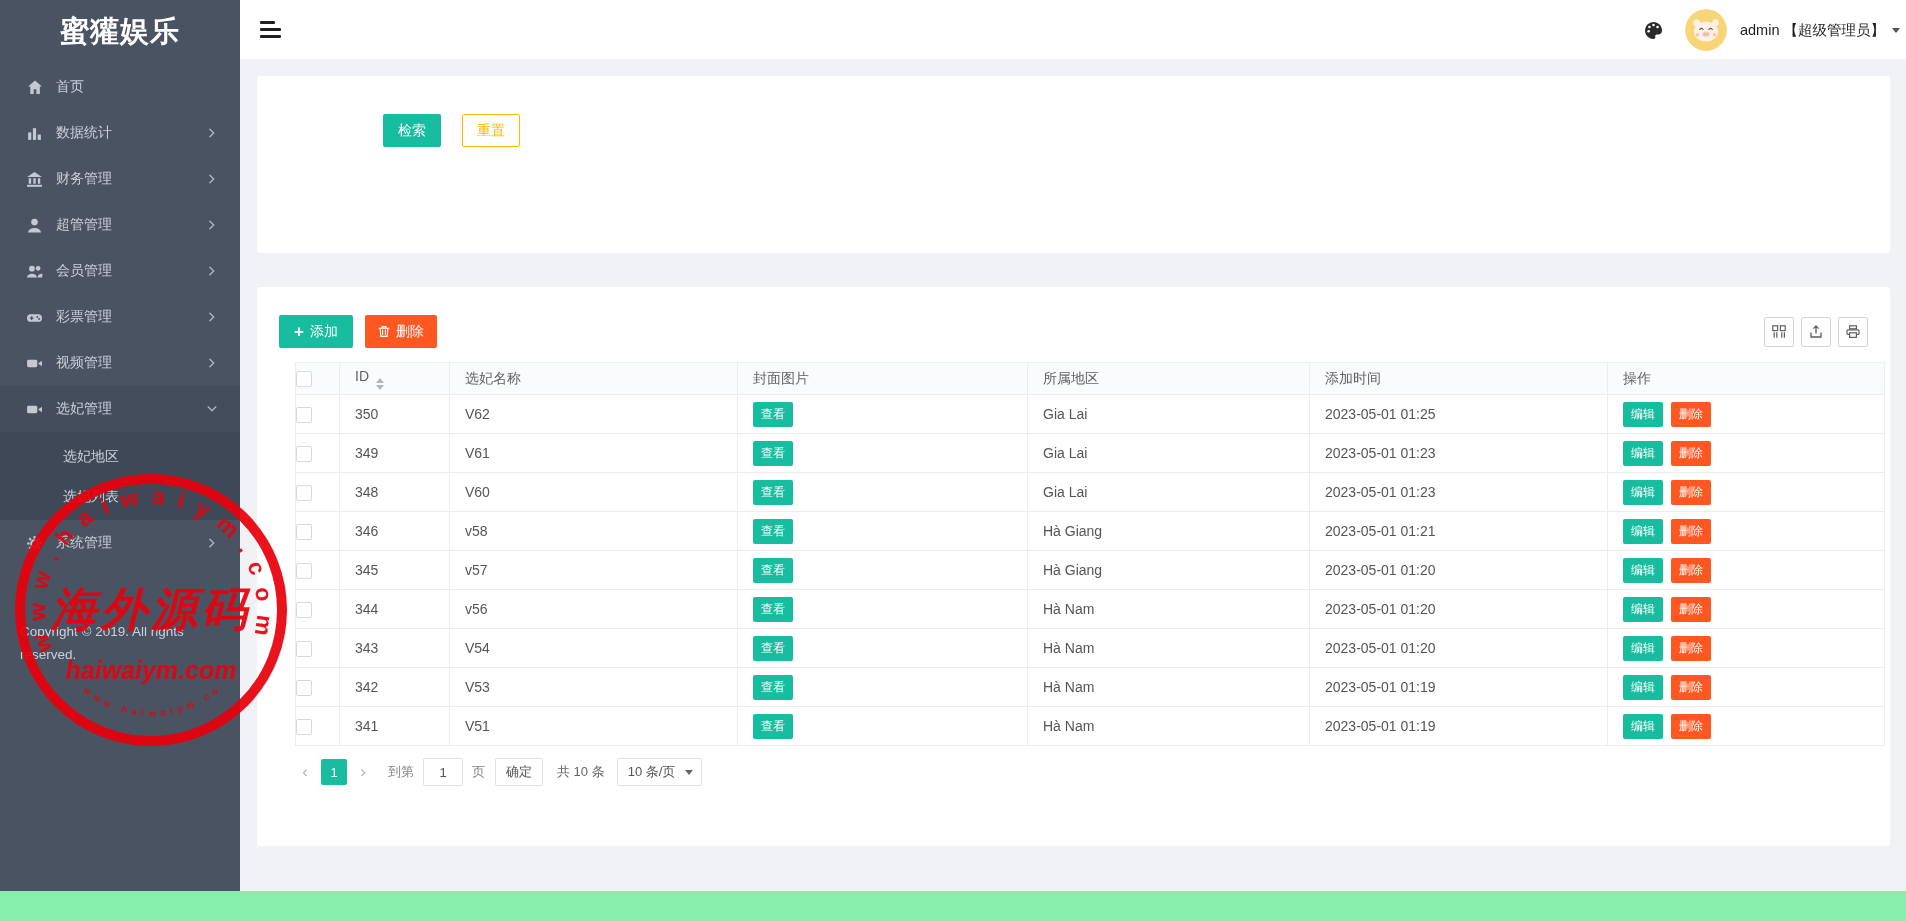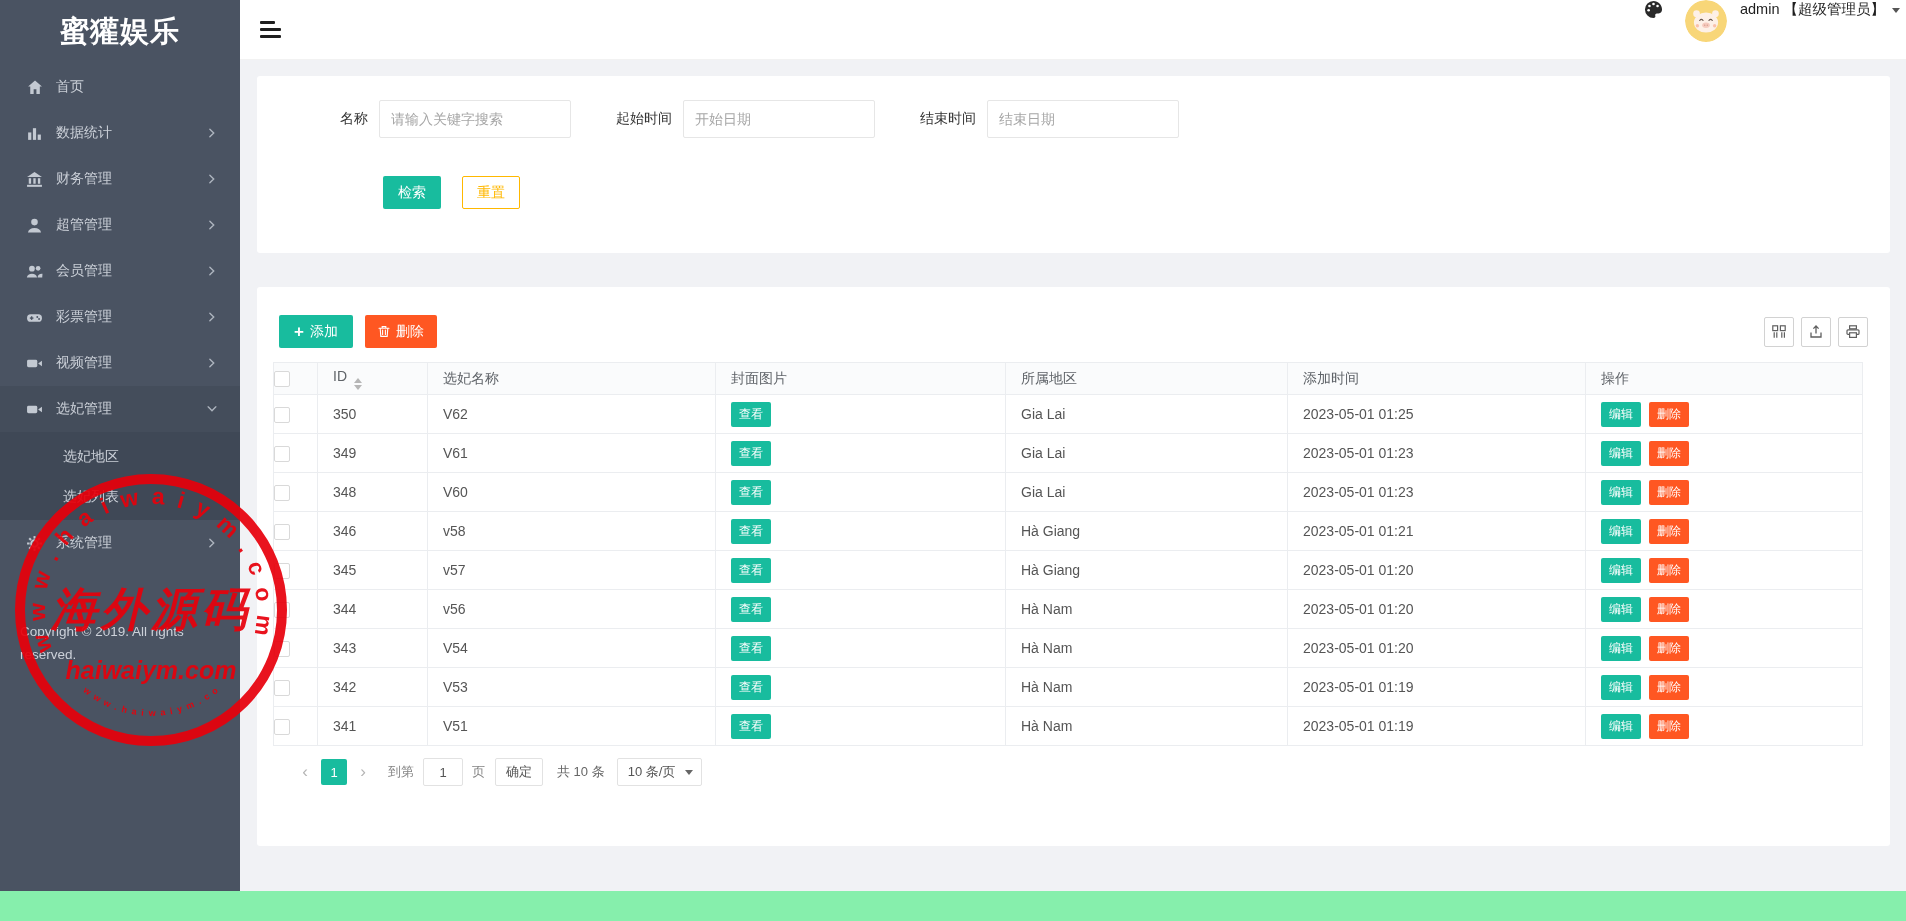--- a/index.html
+++ b/index.html
@@ -29,21 +29,21 @@
   .stamp{position:absolute;left:8px;top:466px;width:286px;height:288px;z-index:40;opacity:.92;pointer-events:none;}
   .stamp text{fill:var(--stamp);}
 
   
   .topbar{position:absolute;left:240px;top:0;right:0;height:60px;background:#fff;border-bottom:1px solid #f2f2f2;z-index:4;}
   .burger{position:absolute;left:20px;top:21px;width:22px;height:18px;cursor:pointer;}
   .burger i{display:block;background:#1f1f1f;height:2.6px;border-radius:1px;margin-bottom:4.6px;}
   .burger i:nth-child(1){width:15px;}
   .burger i:nth-child(2){width:21px;}
   .burger i:nth-child(3){width:21px;}
-  .tb-right{position:absolute;right:6px;top:0;height:60px;display:flex;}
+  .tb-right{position:absolute;right:6px;top:0;height:60px;display:flex;align-items:center;}
   .palette{width:19px;height:19px;margin-right:22px;cursor:pointer;}
   .avatar{width:42px;height:42px;border-radius:50%;overflow:hidden;margin-right:13px;cursor:pointer;flex:0 0 42px;}
   .uname{font-size:14.5px;color:#1f1f1f;white-space:nowrap;cursor:pointer;}
   .caret{display:inline-block;width:0;height:0;border-left:4.5px solid transparent;border-right:4.5px solid transparent;border-top:5.5px solid #555;margin-left:7px;vertical-align:middle;}
 
   
   .main{position:absolute;left:240px;top:60px;right:0;height:831px;background:var(--bg);overflow:hidden;}
   .card{background:#fff;border-radius:3px;margin:0 16px 0 17px;}
   .search-card{margin-top:16px;height:177px;}
   .filters{display:flex;align-items:center;padding:24px 0 0 83px;}
@@ -58,21 +58,21 @@
 
   .table-card{margin-top:34px;height:559px;}
   .ttoolbar{display:flex;align-items:center;padding:28px 22px 14px 22px;}
   .btn-add{background:var(--teal);color:#fff;padding:0 15px;height:33px;display:flex;align-items:center;margin-right:12px;}
   .btn-del{background:var(--orange);color:#fff;padding:0 13px;height:33px;display:flex;align-items:center;}
   .btn-add .plus{font-size:17px;margin-right:6px;font-weight:700;line-height:1;}
   .btn-del svg{margin-right:6px;}
   .tt-right{margin-left:auto;display:flex;gap:7px;}
   .icon-btn{width:30px;height:30px;border:1px solid #d2d2d2;border-radius:2px;background:#fff;display:flex;align-items:center;justify-content:center;cursor:pointer;color:#5f5f5f;}
 
-  table.grid{border-collapse:collapse;margin:0 16px;width:1589px;table-layout:fixed;font-size:14px;}
+  table.grid{border-collapse:collapse;margin:0 38px;width:1589px;table-layout:fixed;font-size:14px;}
   .grid th,.grid td{border:1px solid var(--line);text-align:left;padding:0 15px;overflow:hidden;white-space:nowrap;}
   .grid th{height:32px;background:#fafbfc;color:#5f6368;font-weight:500;font-size:14px;}
   .grid td{height:39px;color:#555;}
   .c-check{width:44px;text-align:center;padding:0 !important;}
   .cb{display:inline-block;width:16px;height:16px;border:1px solid #d9d9d9;border-radius:2px;background:#fff;vertical-align:middle;cursor:pointer;}
   .sorter{display:inline-flex;flex-direction:column;margin-left:7px;vertical-align:-2px;cursor:pointer;}
   .sorter i{width:0;height:0;border-left:4.5px solid transparent;border-right:4.5px solid transparent;}
   .sorter .up{border-bottom:5px solid #b6b6b6;margin-bottom:2px;}
   .sorter .dn{border-top:5px solid #b6b6b6;}
   .btn-sm{border:none;border-radius:2px;color:#fff;font-size:12px;height:25px;padding:0 8px;cursor:pointer;font-family:inherit;}
@@ -257,34 +257,20 @@
             <circle cx="28.2" cy="24.5" r="1.6" fill="#f7b49b" opacity=".8"></circle>
         </svg>
       </div>
       <span class="uname"><span>admin 【超级管理员】</span><span class="caret"></span></span>
     </div>
   </header>
 
   <main class="main">
 
     <section class="card search-card">
-      <div class="filters">
-        <div class="fgroup">
-          <label>名称</label>
-          <input type="text" placeholder="请输入关键字搜索" style="">
-        </div>
-        <div class="fgroup">
-          <label>起始时间</label>
-          <input type="text" placeholder="开始日期" style="">
-        </div>
-        <div class="fgroup">
-          <label>结束时间</label>
-          <input type="text" placeholder="结束日期" style="">
-        </div>
-      </div>
       <div class="fbtns">
         <button class="btn btn-search">检索</button>
         <button class="btn btn-reset">重置</button>
       </div>
     </section>
 
     <section class="card table-card">
       <div class="ttoolbar">
         <button class="btn btn-add">
           <span class="plus">+</span>

